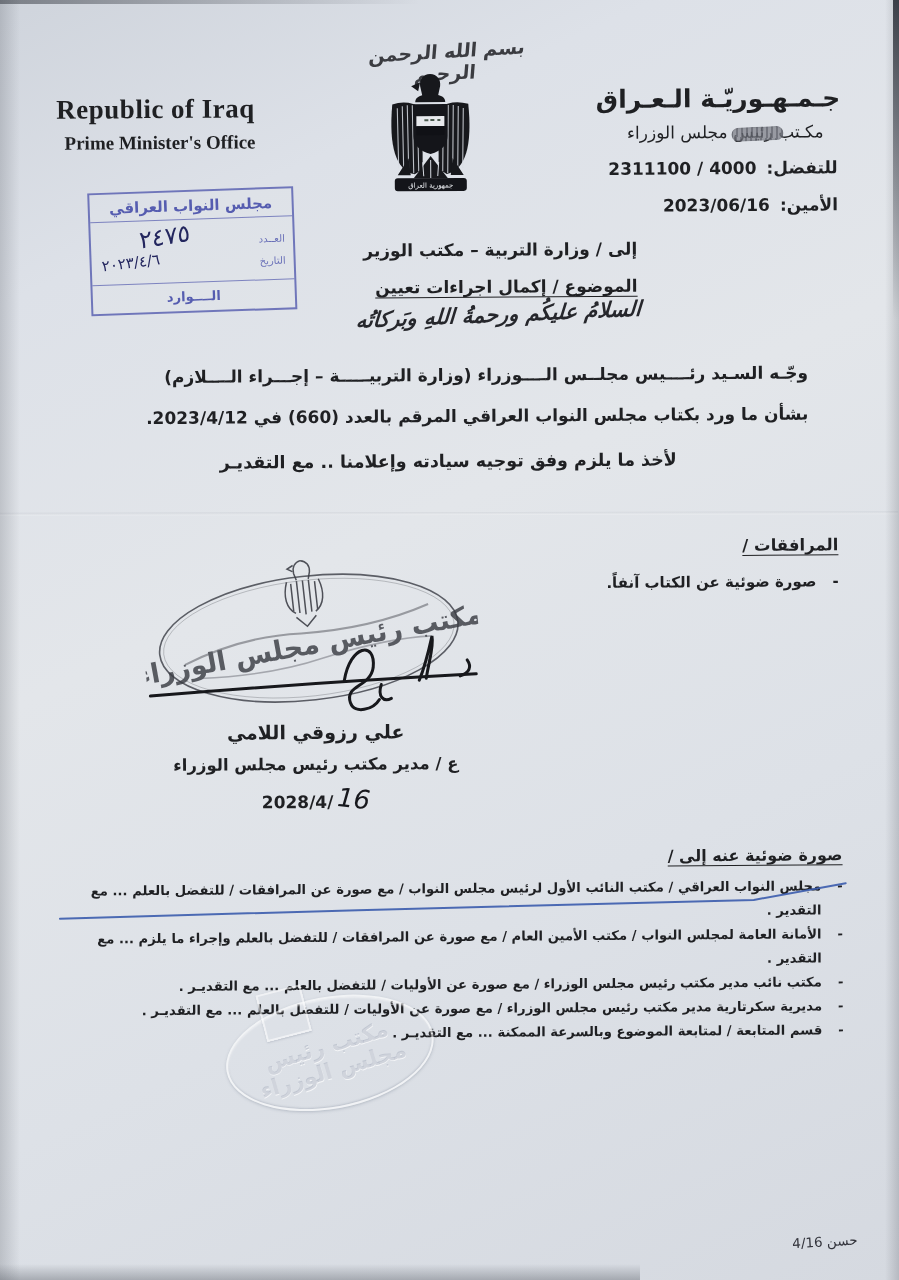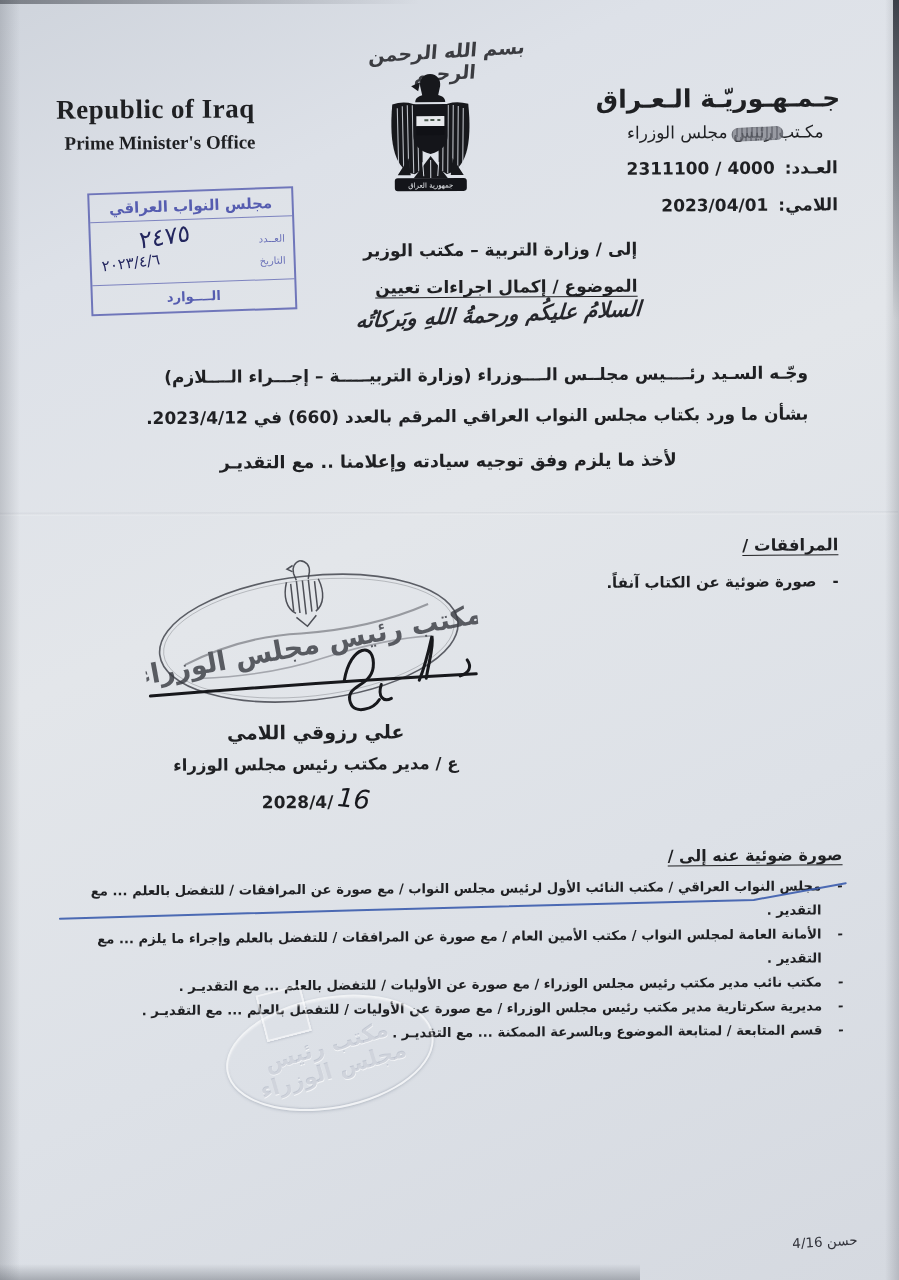--- a/index.html
+++ b/index.html
@@ -101,26 +101,26 @@
 
       <rect x="12" y="106" width="72" height="13" rx="3" fill="#14151a"></rect>
       <text x="48" y="115.5" text-anchor="middle" font-size="7" fill="#e8eaee">جمهورية العراق</text>
     </svg>
 
     <div class="abs ar ar-country b" style="right:55px;top:86px;">جـمـهـوريّـة الـعـراق</div>
     <div class="abs ar ar-office" style="right:72px;top:124px;">مكـتب رئيس مجلس الوزراء</div>
     <div class="redact" style="left:735px;top:129px;width:52px;height:14px;"></div>
 
     <div class="abs num-row" style="right:58px;top:160px;">
-      <span>العـدد:</span>
+      <span>للتفضل:</span>
       <span dir="ltr">2311100 / 4000</span>
     </div>
     <div class="abs num-row" style="right:58px;top:197px;">
-      <span>اللامي:</span>
-      <span dir="ltr">2023/04/01</span>
+      <span>الأمين:</span>
+      <span dir="ltr">2023/06/16</span>
     </div>
 
     <div class="abs en-title" style="left:60px;top:92px;">Republic of Iraq</div>
     <div class="abs en-sub" style="left:68px;top:130px;">Prime Minister's Office</div>
 
     <div class="abs in-stamp ar" style="left:92px;top:188px;">
       <div class="row1">مجلس النواب العراقي</div>
       <div class="mid">
         <span class="lbl" style="top:16px;">العــدد</span>
         <span class="lbl" style="top:38px;">التاريخ</span>

